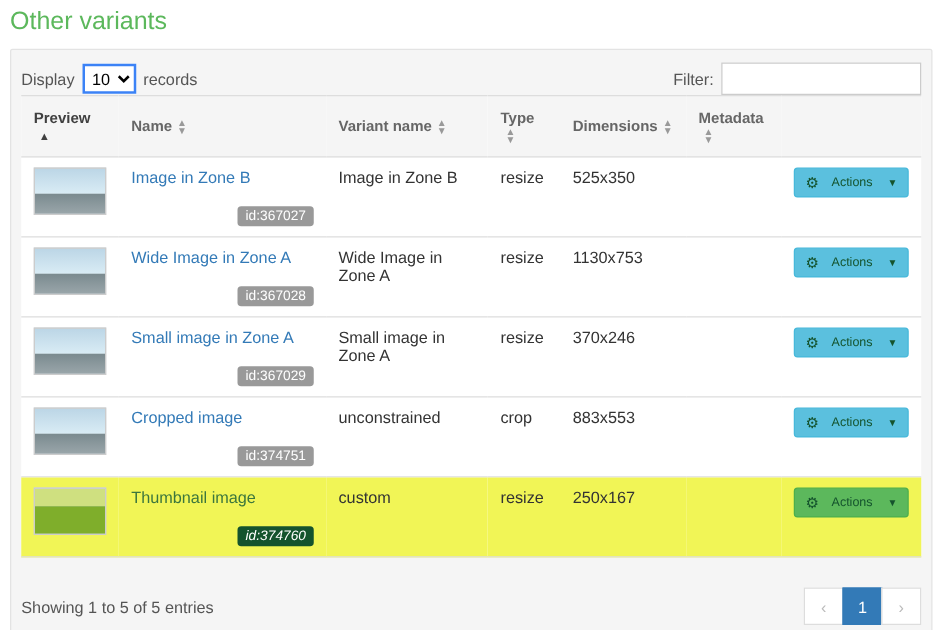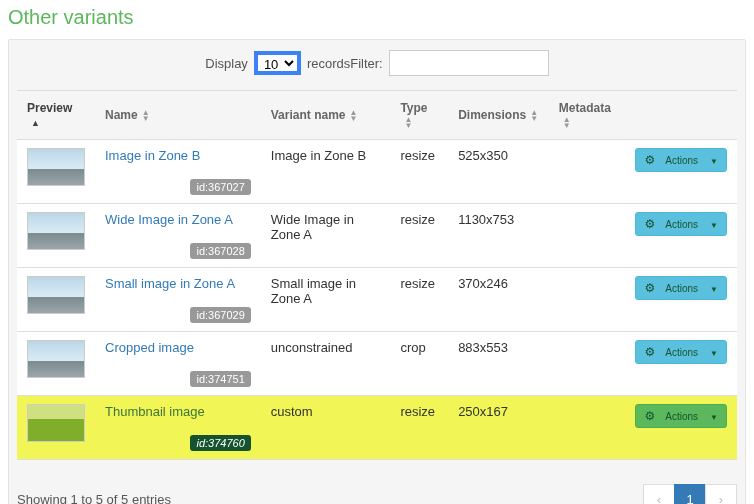--- a/index.html
+++ b/index.html
@@ -1,22 +1,22 @@
 <!DOCTYPE html>
 <html><head>
 <meta charset="utf-8">
 <style>
   * { box-sizing: border-box; margin: 0; padding: 0; }
   body { font-family: "Helvetica Neue", Arial, sans-serif; font-size: 13px; color: #333; background: #fff; }
   .container { padding: 6px 8px; width: 754px; }
   .section-title { color: #5cb85c; font-size: 20px; font-weight: 400; margin-bottom: 10px; }
   .panel { background: #f5f5f5; border: 1px solid #e3e3e3; border-radius: 2px; padding: 10px 8px 8px; }
-  .controls-row { display: flex; justify-content: center; align-items: center; margin-bottom: 14px; color: #555; }
+  .controls-row { display: flex; justify-content: space-between; align-items: center; color: #555; }
   .controls-row .left, .controls-row .right { display: flex; align-items: center; gap: 6px; }
-  select.rec-len { height: 24px; border: 4px solid #3b82f6; background: #fff; font-size: 13px; padding: 1px 2px; }
+  select.rec-len { height: 24px; border: 2px solid #3b82f6; background: #fff; font-size: 13px; padding: 1px 2px; }
   input.filter-input { height: 26px; width: 160px; border: 1px solid #ccc; background: #fff; padding: 2px 6px; }
   table.dt { width: 100%; border-collapse: separate; border-spacing: 0; background: #fff; }
   table.dt th { background: #f5f5f5; color: #666; font-weight: 700; font-size: 12px; text-align: left; padding: 10px 10px; border-top: 1px solid #ddd; border-bottom: 1px solid #ddd; }
   table.dt th.sorted { color: #404040; }
   .sort-caret { display: inline-block; margin-left: 4px; }
   .sort-caret.asc::after { content: "▲"; font-size: 9px; }
   .sort-both { display:inline-flex; flex-direction:column; line-height:6px; font-size:8px; margin-left:4px; color:#999; vertical-align:middle; }
   table.dt td { padding: 8px 10px; border-bottom: 1px solid #ddd; vertical-align: top; font-size: 13px; color:#333; }
   table.dt tr.highlight td { background: #f1f556; }
   .thumb { width: 58px; height: 38px; border: 1px solid #ccc; background: #cfd8dc; display:block; position:relative; overflow:hidden; }

